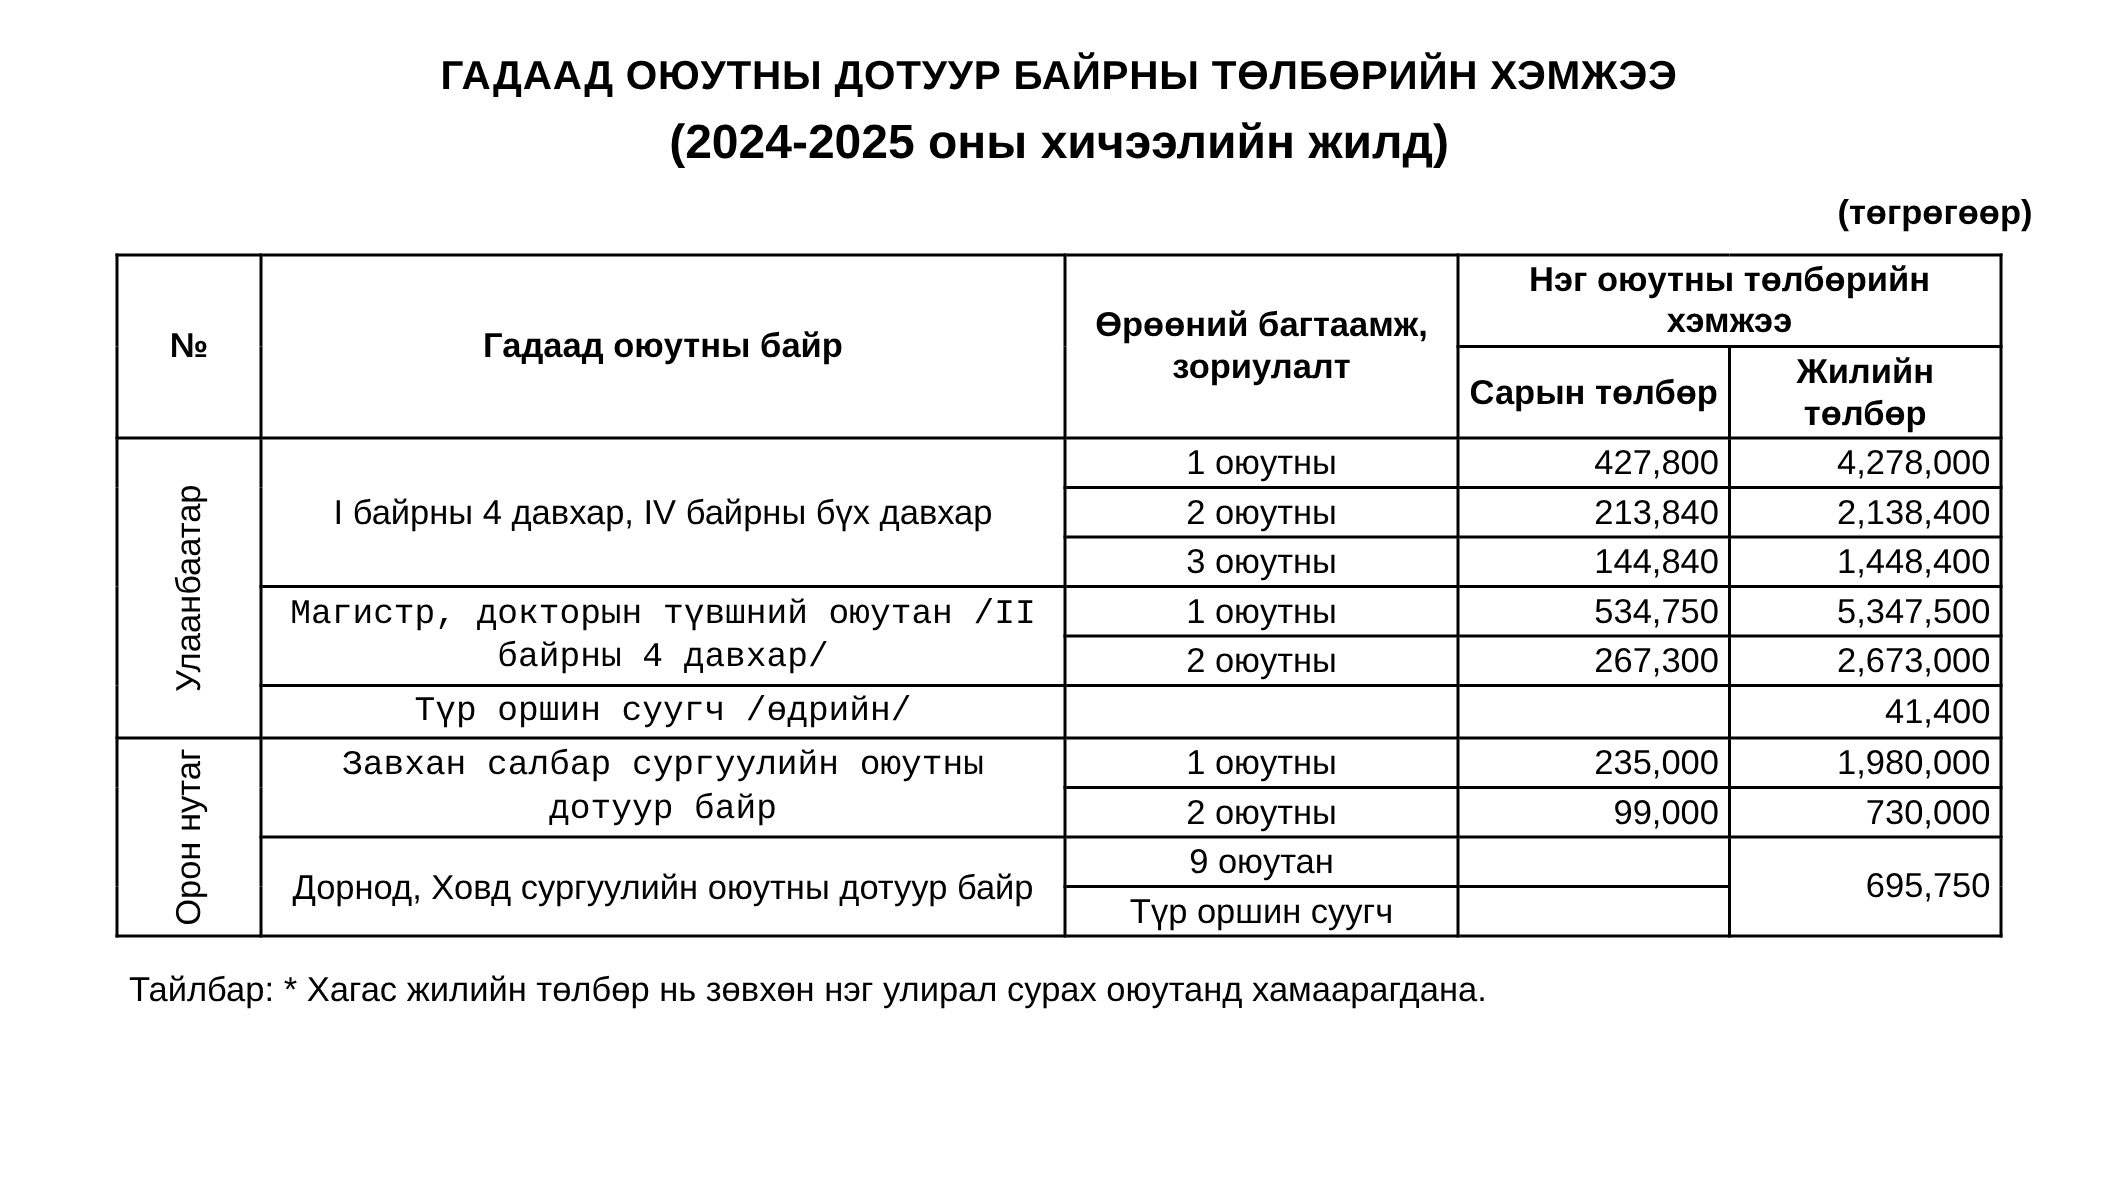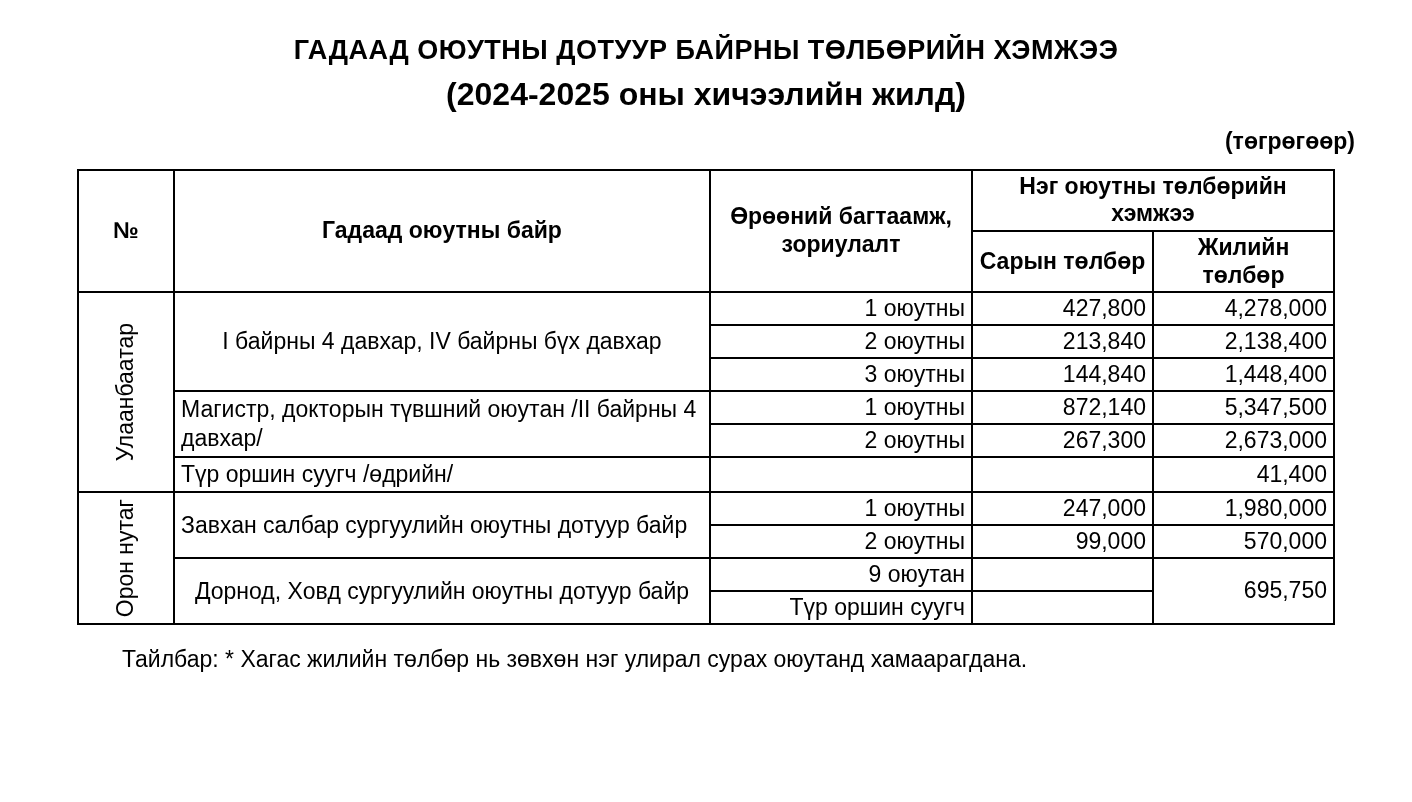--- a/index.html
+++ b/index.html
@@ -80,41 +80,41 @@
   td.vcell {
     text-align: center;
     padding: 4px 2px;
   }
   .place-cell {
     text-align: center;
     line-height: 1.25;
     padding: 4px 10px;
   }
   .place-cell.left {
-    text-align: left;
+    text-align: center;
+    font-family: Liberation Mono, monospace;
   }
   .cap-cell {
-    text-align: right;
+    text-align: center;
     padding-left: 10px;
   }
   .num-cell {
     text-align: right;
     padding-right: 10px;
     white-space: nowrap;
     margin-left: 20px;
   }
   .notes {
     margin: 18px 0 0 0;
     padding-left: 86px;
     padding-right: 60px;
   }
   .notes div {
     font-size: 23px;
     line-height: 1.45;
-    margin-left: 36px;
   }
 </style>
 </head>
 <body>
 
 <div class="page">
 
   <div class="title-block">
     <div class="title-main">ГАДААД ОЮУТНЫ ДОТУУР БАЙРНЫ ТӨЛБӨРИЙН ХЭМЖЭЭ</div>
     <div class="title-sub">(2024-2025 оны хичээлийн жилд)</div>
@@ -160,21 +160,21 @@
       </tr>
       <tr>
         <td class="cap-cell">3 оюутны</td>
         <td class="num-cell">144,840</td>
         <td class="num-cell">1,448,400</td>
       </tr>
 
       <tr>
         <td class="place-cell left" rowspan="2">Магистр, докторын түвшний оюутан /II байрны 4 давхар/</td>
         <td class="cap-cell">1 оюутны</td>
-        <td class="num-cell">872,140</td>
+        <td class="num-cell">534,750</td>
         <td class="num-cell">5,347,500</td>
       </tr>
       <tr>
         <td class="cap-cell">2 оюутны</td>
         <td class="num-cell">267,300</td>
         <td class="num-cell">2,673,000</td>
       </tr>
 
       <tr>
         <td class="place-cell left">Түр оршин суугч /өдрийн/</td>
@@ -182,27 +182,27 @@
         <td class="num-cell"></td>
         <td class="num-cell">41,400</td>
       </tr>
 
       <tr>
         <td class="vcell" rowspan="4">
           <div class="vertical">Орон нутаг</div>
         </td>
         <td class="place-cell left" rowspan="2">Завхан салбар сургуулийн оюутны дотуур байр</td>
         <td class="cap-cell">1 оюутны</td>
-        <td class="num-cell">247,000</td>
+        <td class="num-cell">235,000</td>
         <td class="num-cell">1,980,000</td>
       </tr>
       <tr>
         <td class="cap-cell">2 оюутны</td>
         <td class="num-cell">99,000</td>
-        <td class="num-cell">570,000</td>
+        <td class="num-cell">730,000</td>
       </tr>
 
       <tr>
         <td class="place-cell" rowspan="2">Дорнод, Ховд сургуулийн оюутны дотуур байр</td>
         <td class="cap-cell">9 оюутан</td>
         <td class="num-cell"></td>
         <td class="num-cell" rowspan="2">695,750</td>
       </tr>
       <tr>
         <td class="cap-cell">Түр оршин суугч</td>

